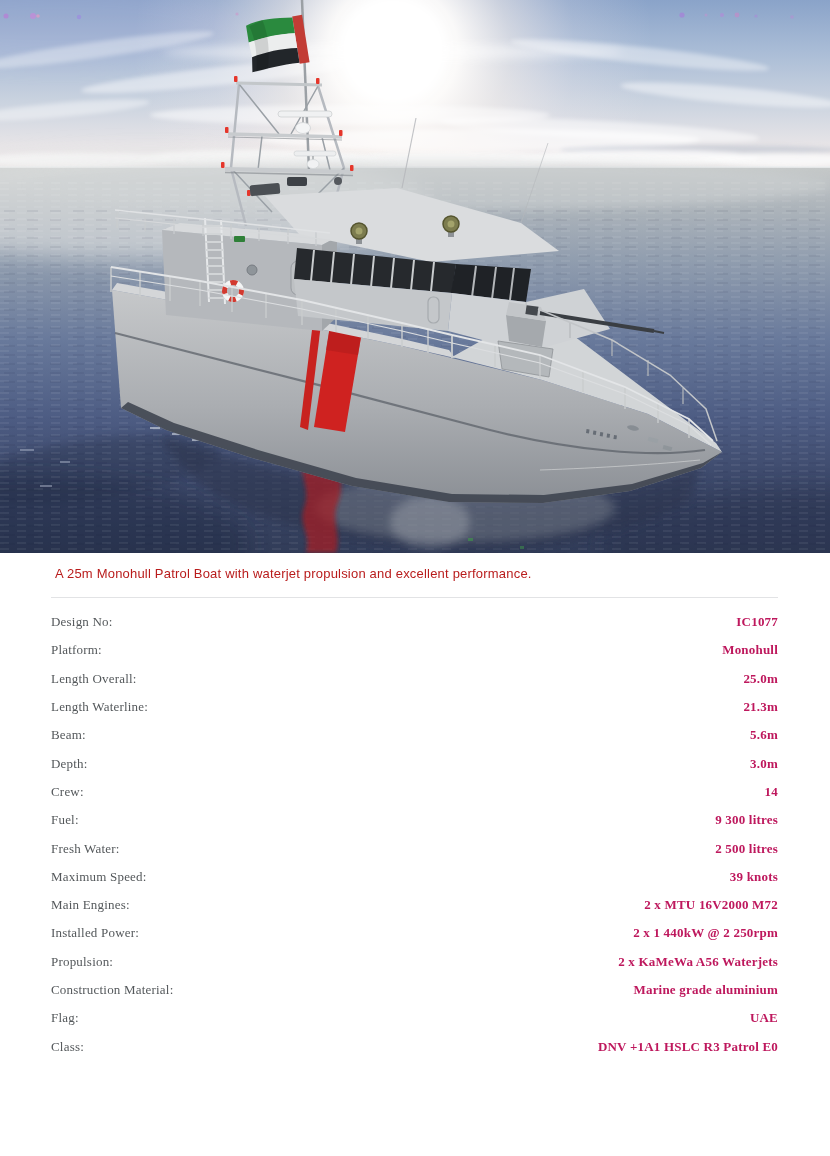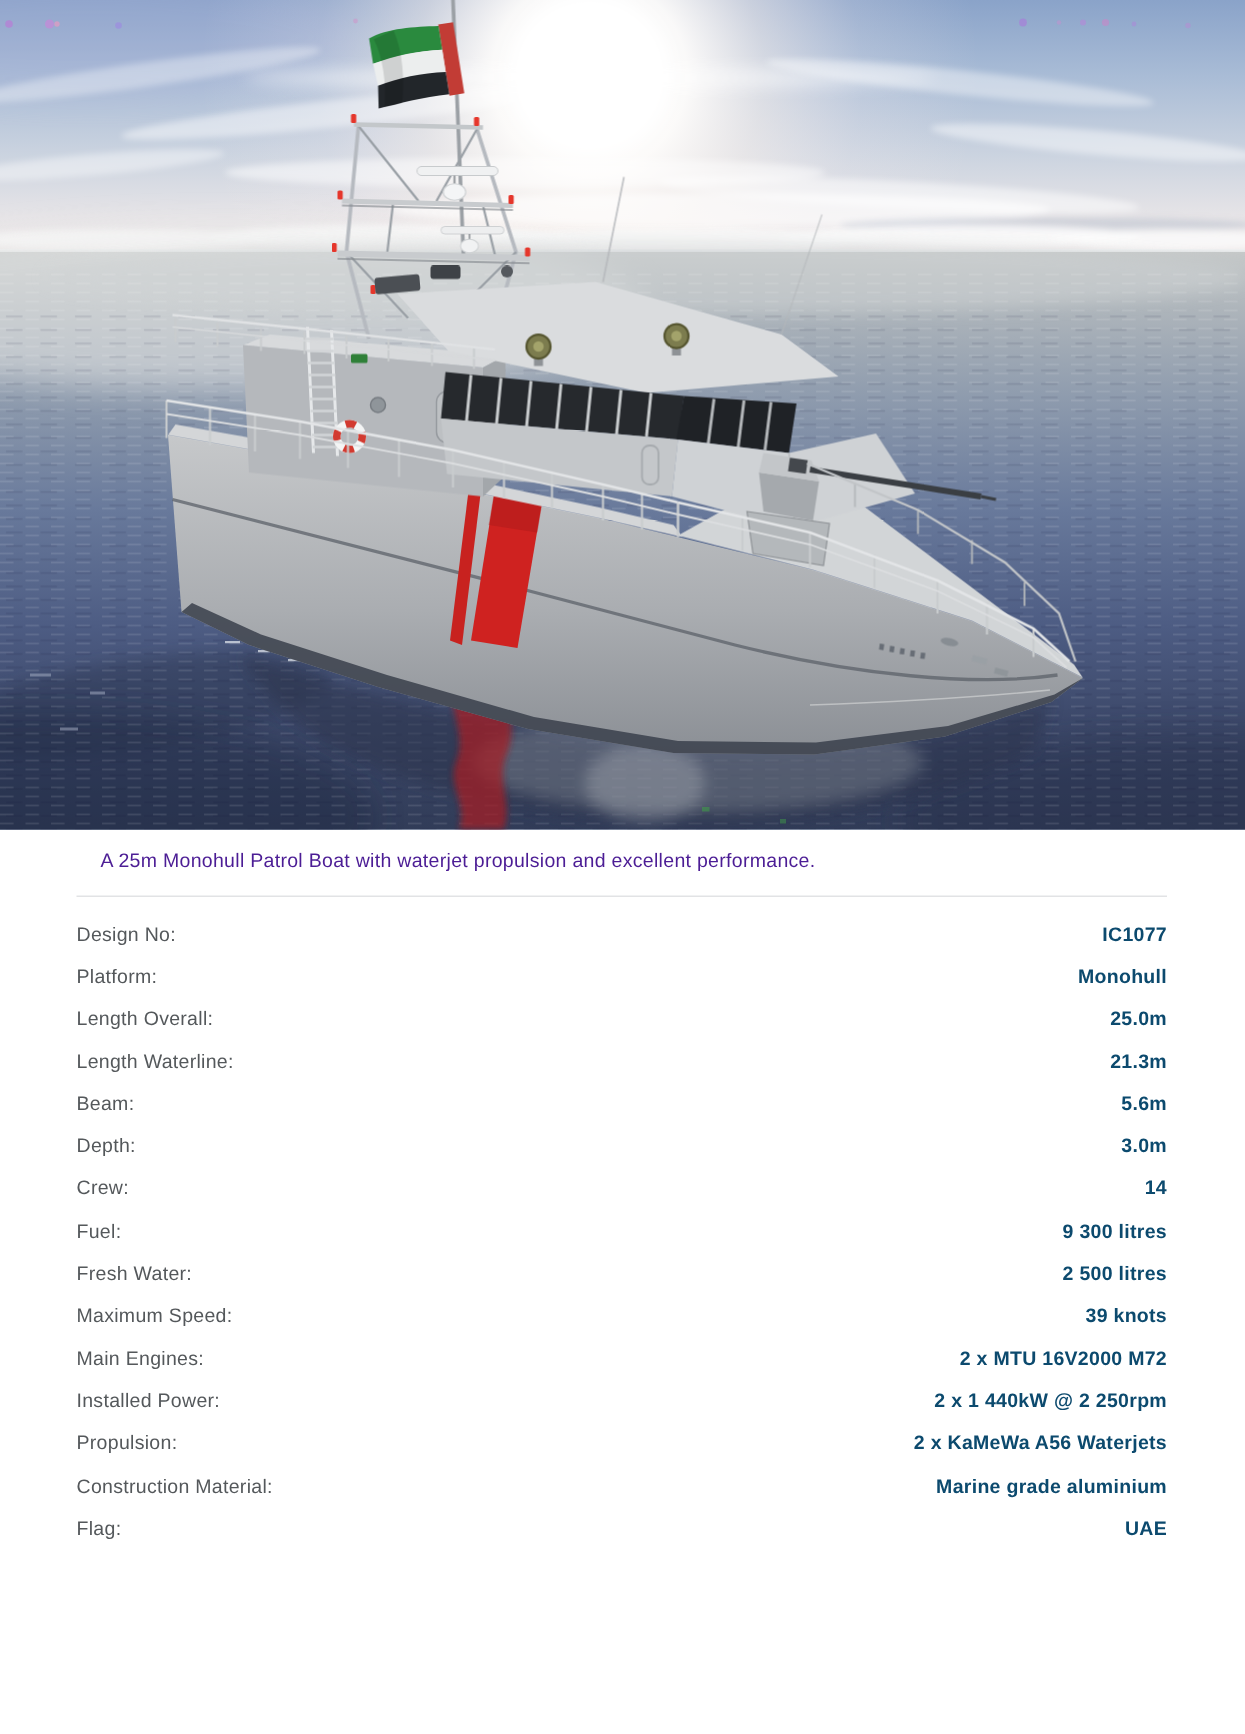--- a/index.html
+++ b/index.html
@@ -11,39 +11,39 @@
   }
   .page{width:830px;}
   .hero{
     width:830px;height:553px;
     position:relative;overflow:hidden;
     background:#93abcd;
   }
   .hero svg{display:block;}
   .content{padding:0 52px 14px 51px;}
   .description{
-    margin:0 0 14px 16px;
+    margin:0 0 14px 4px;
     padding-top:12px;
     font-size:13px;
     line-height:18px;
     letter-spacing:.2px;
-    color:#4c1d95;
+    color:#b91c1c;
   }
   .divider{border-top:1px solid #e2e3e5;height:0;}
-  .specs{padding-top:10px;}
+  .specs{padding-top:10px;font-family:Liberation Serif, serif;}
   .spec-row{
     height:28.3px;
     display:flex;
     justify-content:space-between;
     align-items:center;
     font-size:13px;
     letter-spacing:.2px;
   }
   .spec-label{color:#54585b;font-weight:normal;}
-  .spec-value{color:#0c4a6e;font-weight:bold;text-align:right;}
+  .spec-value{color:#be185d;font-weight:bold;text-align:right;}
 </style>
 </head>
 <body>
 
 <div class="page">
 
   <section class="hero">
     <svg viewBox="0 0 830 553" width="830" height="553">
       <defs>
         <linearGradient id="gSky" x1="0" y1="0" x2="0" y2="1">
@@ -350,15 +350,19 @@
         <span class="spec-value">2 x KaMeWa A56 Waterjets</span>
       </div>
       <div class="spec-row">
         <span class="spec-label">Construction Material:</span>
         <span class="spec-value">Marine grade aluminium</span>
       </div>
       <div class="spec-row">
         <span class="spec-label">Flag:</span>
         <span class="spec-value">UAE</span>
       </div>
+      <div class="spec-row">
+        <span class="spec-label">Class:</span>
+        <span class="spec-value">DNV +1A1 HSLC R3 Patrol E0</span>
+      </div>
     </div>
   </section>
 </div>
 
 </body></html>

